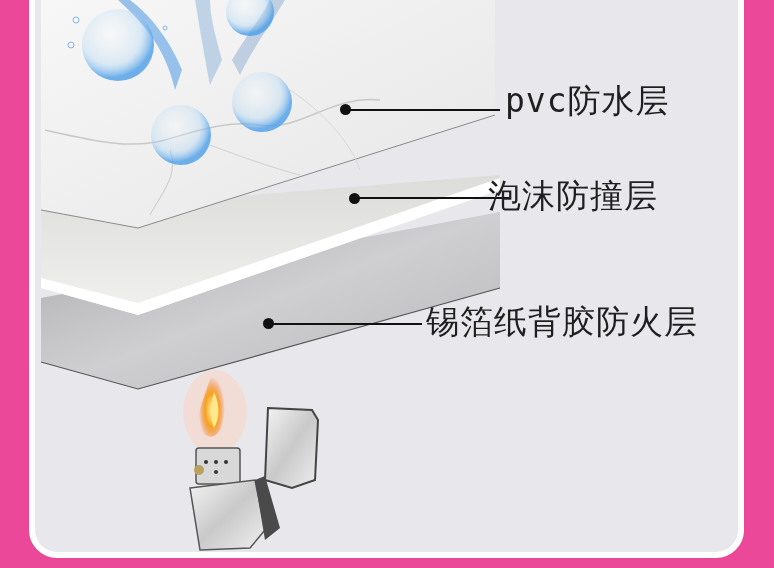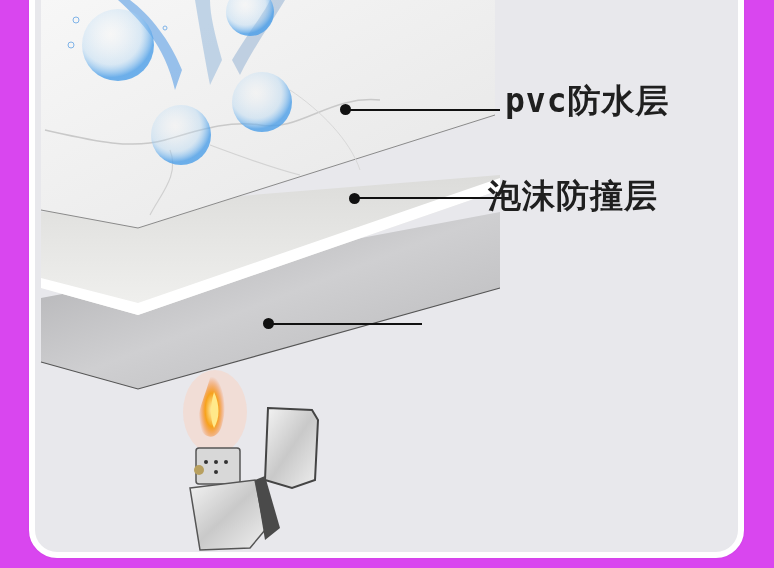--- a/index.html
+++ b/index.html
@@ -3,22 +3,21 @@
   <meta charset="utf-8">
   <style>
     * { margin: 0; padding: 0; box-sizing: border-box; }
     html, body {
       width: 774px; height: 568px; overflow: hidden;
       background: #e9e9ec;
       font-family: "DejaVu Sans", sans-serif;
     }
     .stage {
       position: relative; width: 774px; height: 568px;
-      background: #d946ef;
-      font-weight: bold;
+      background: #ec4899;
     }
     
     .frame {
       position: absolute; left: 29px; top: -30px; width: 715px; height: 588px;
       border: 6px solid #ffffff;
       border-radius: 28px;
       background: #e8e8ec;
       box-shadow: 0 0 3px rgba(0,0,0,0.05);
     }
     svg.art { position: absolute; left: 0; top: 0; }
@@ -140,13 +139,14 @@
   <div class="dot" style="left:340px; top:104px;"></div>
   <div class="leader" style="left:345px; top:109px; width:155px;"></div>
   <div class="label pvc">pvc防水层</div>
 
   <div class="dot" style="left:349px; top:193px;"></div>
   <div class="leader" style="left:354px; top:197px; width:156px;"></div>
   <div class="label foam">泡沫防撞层</div>
 
   <div class="dot" style="left:263px; top:318px;"></div>
   <div class="leader" style="left:268px; top:323px; width:154px;"></div>
+  <div class="label foil">锡箔纸背胶防火层</div>
 </div>
 
 </body></html>

